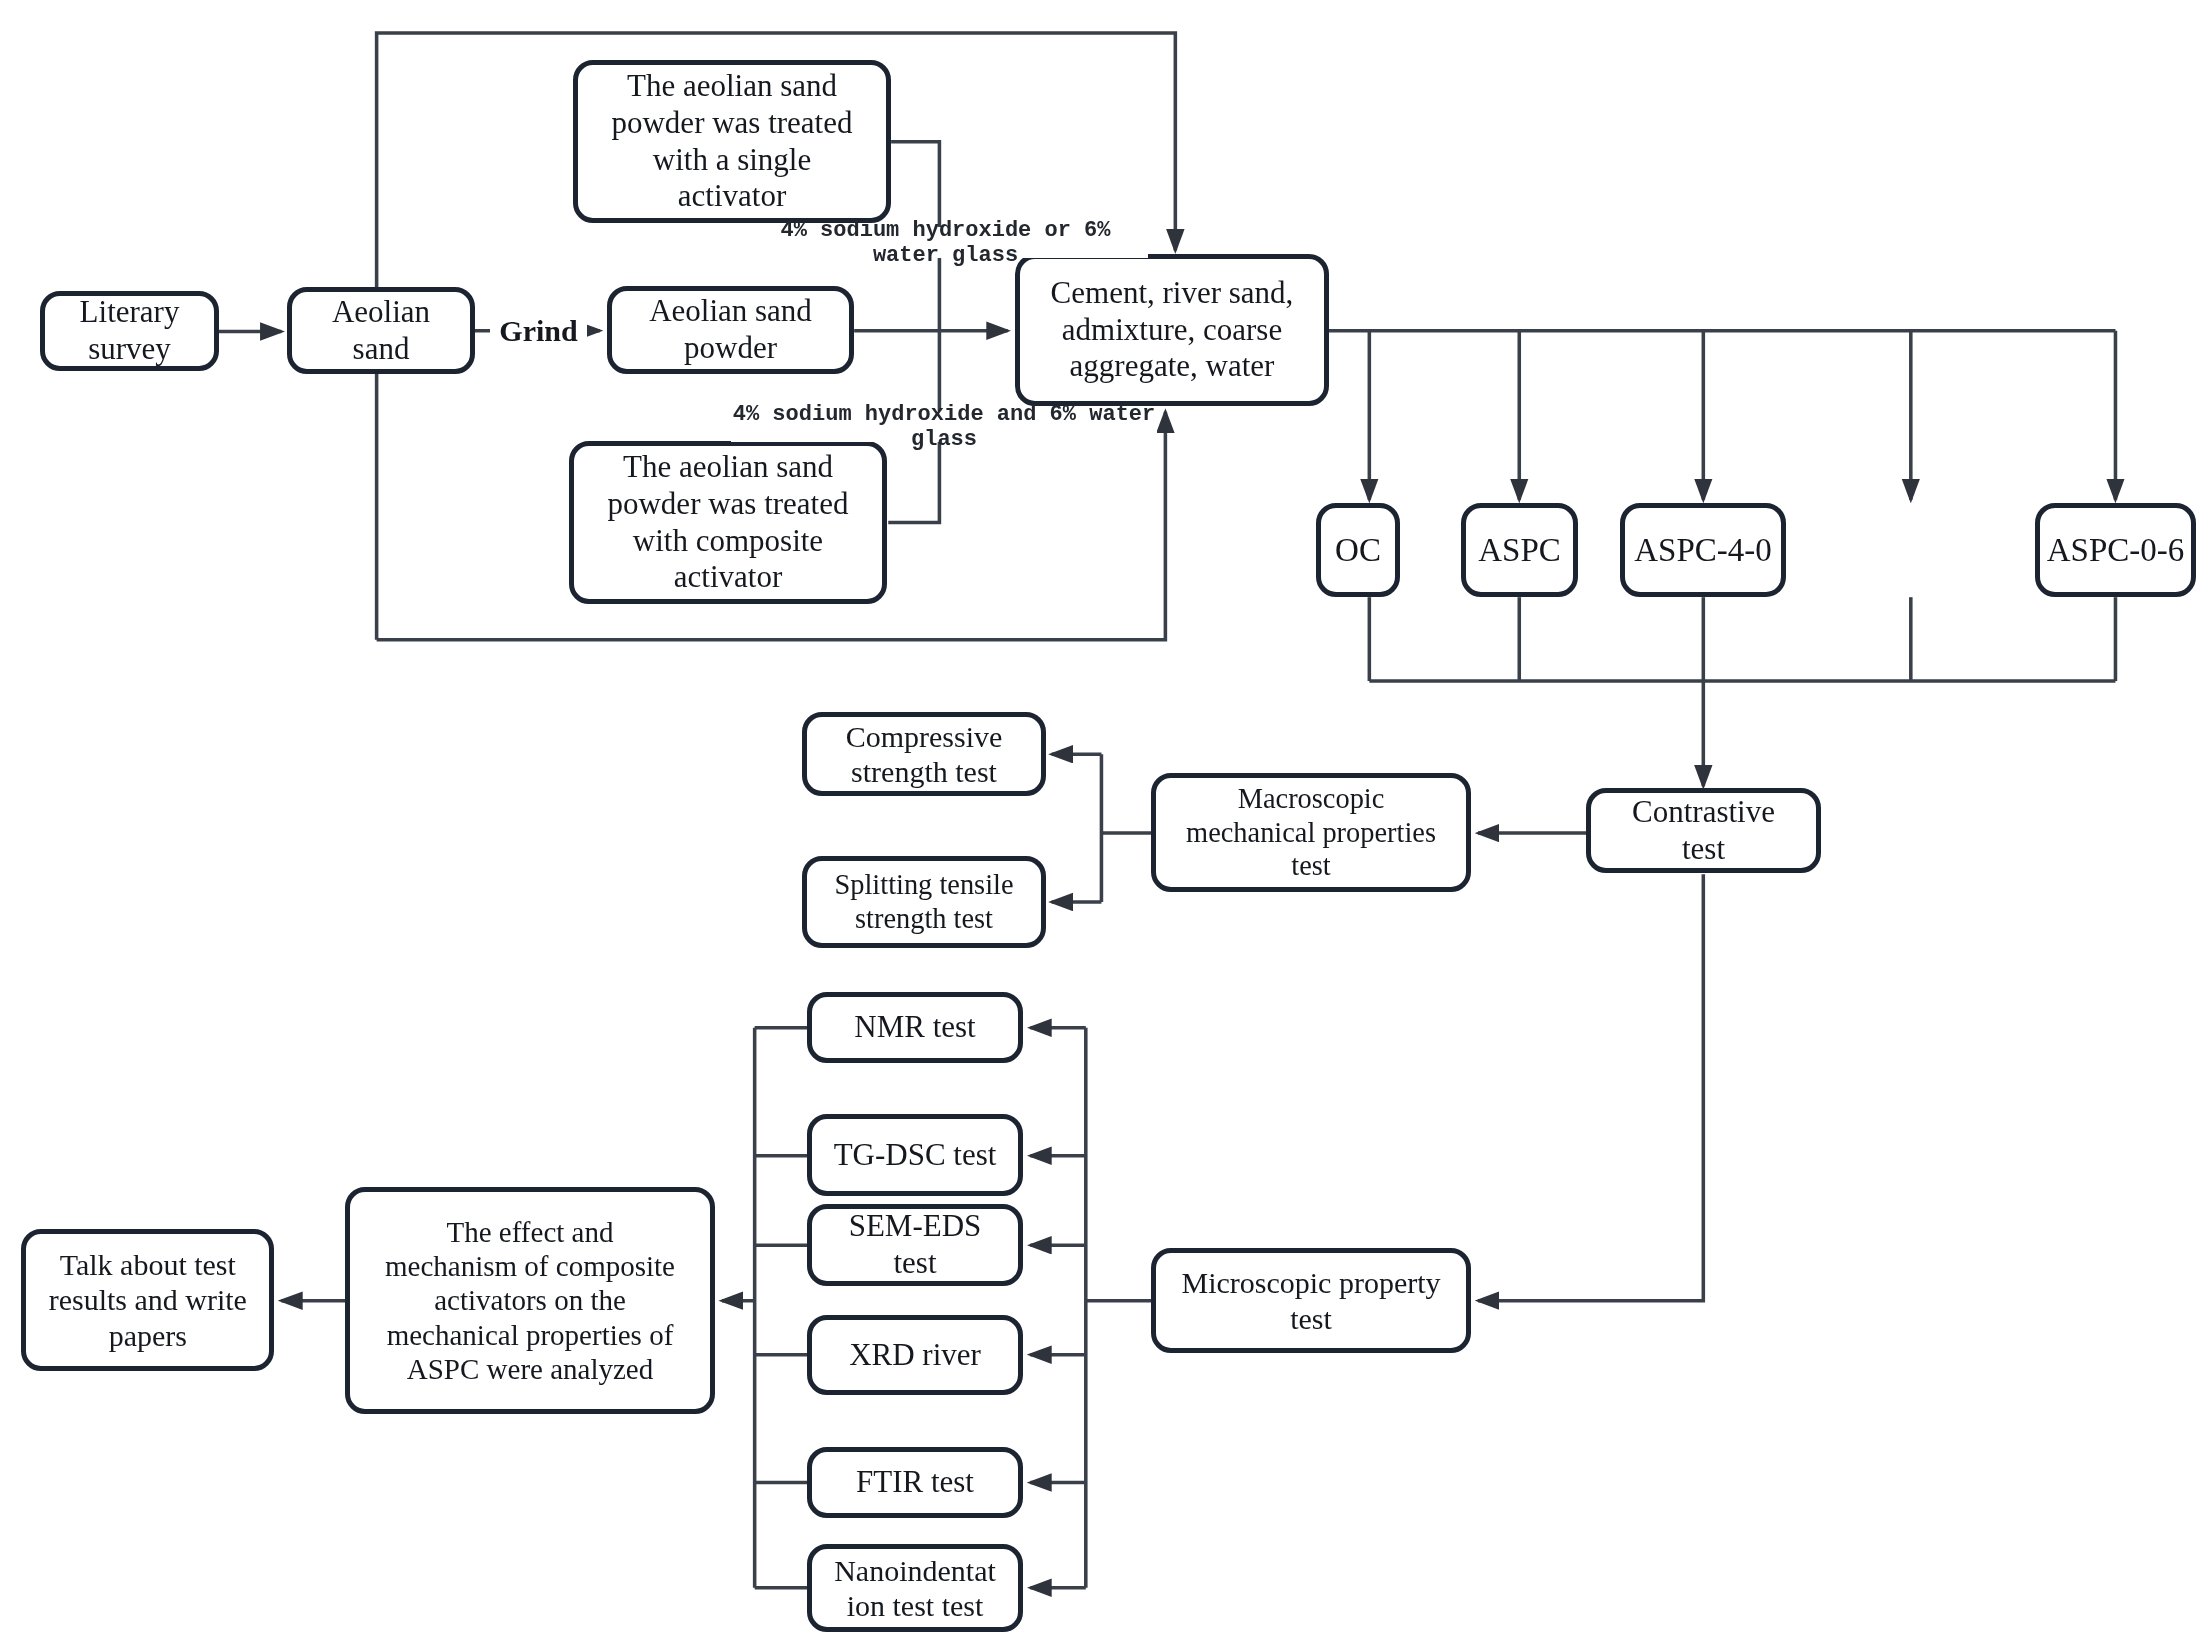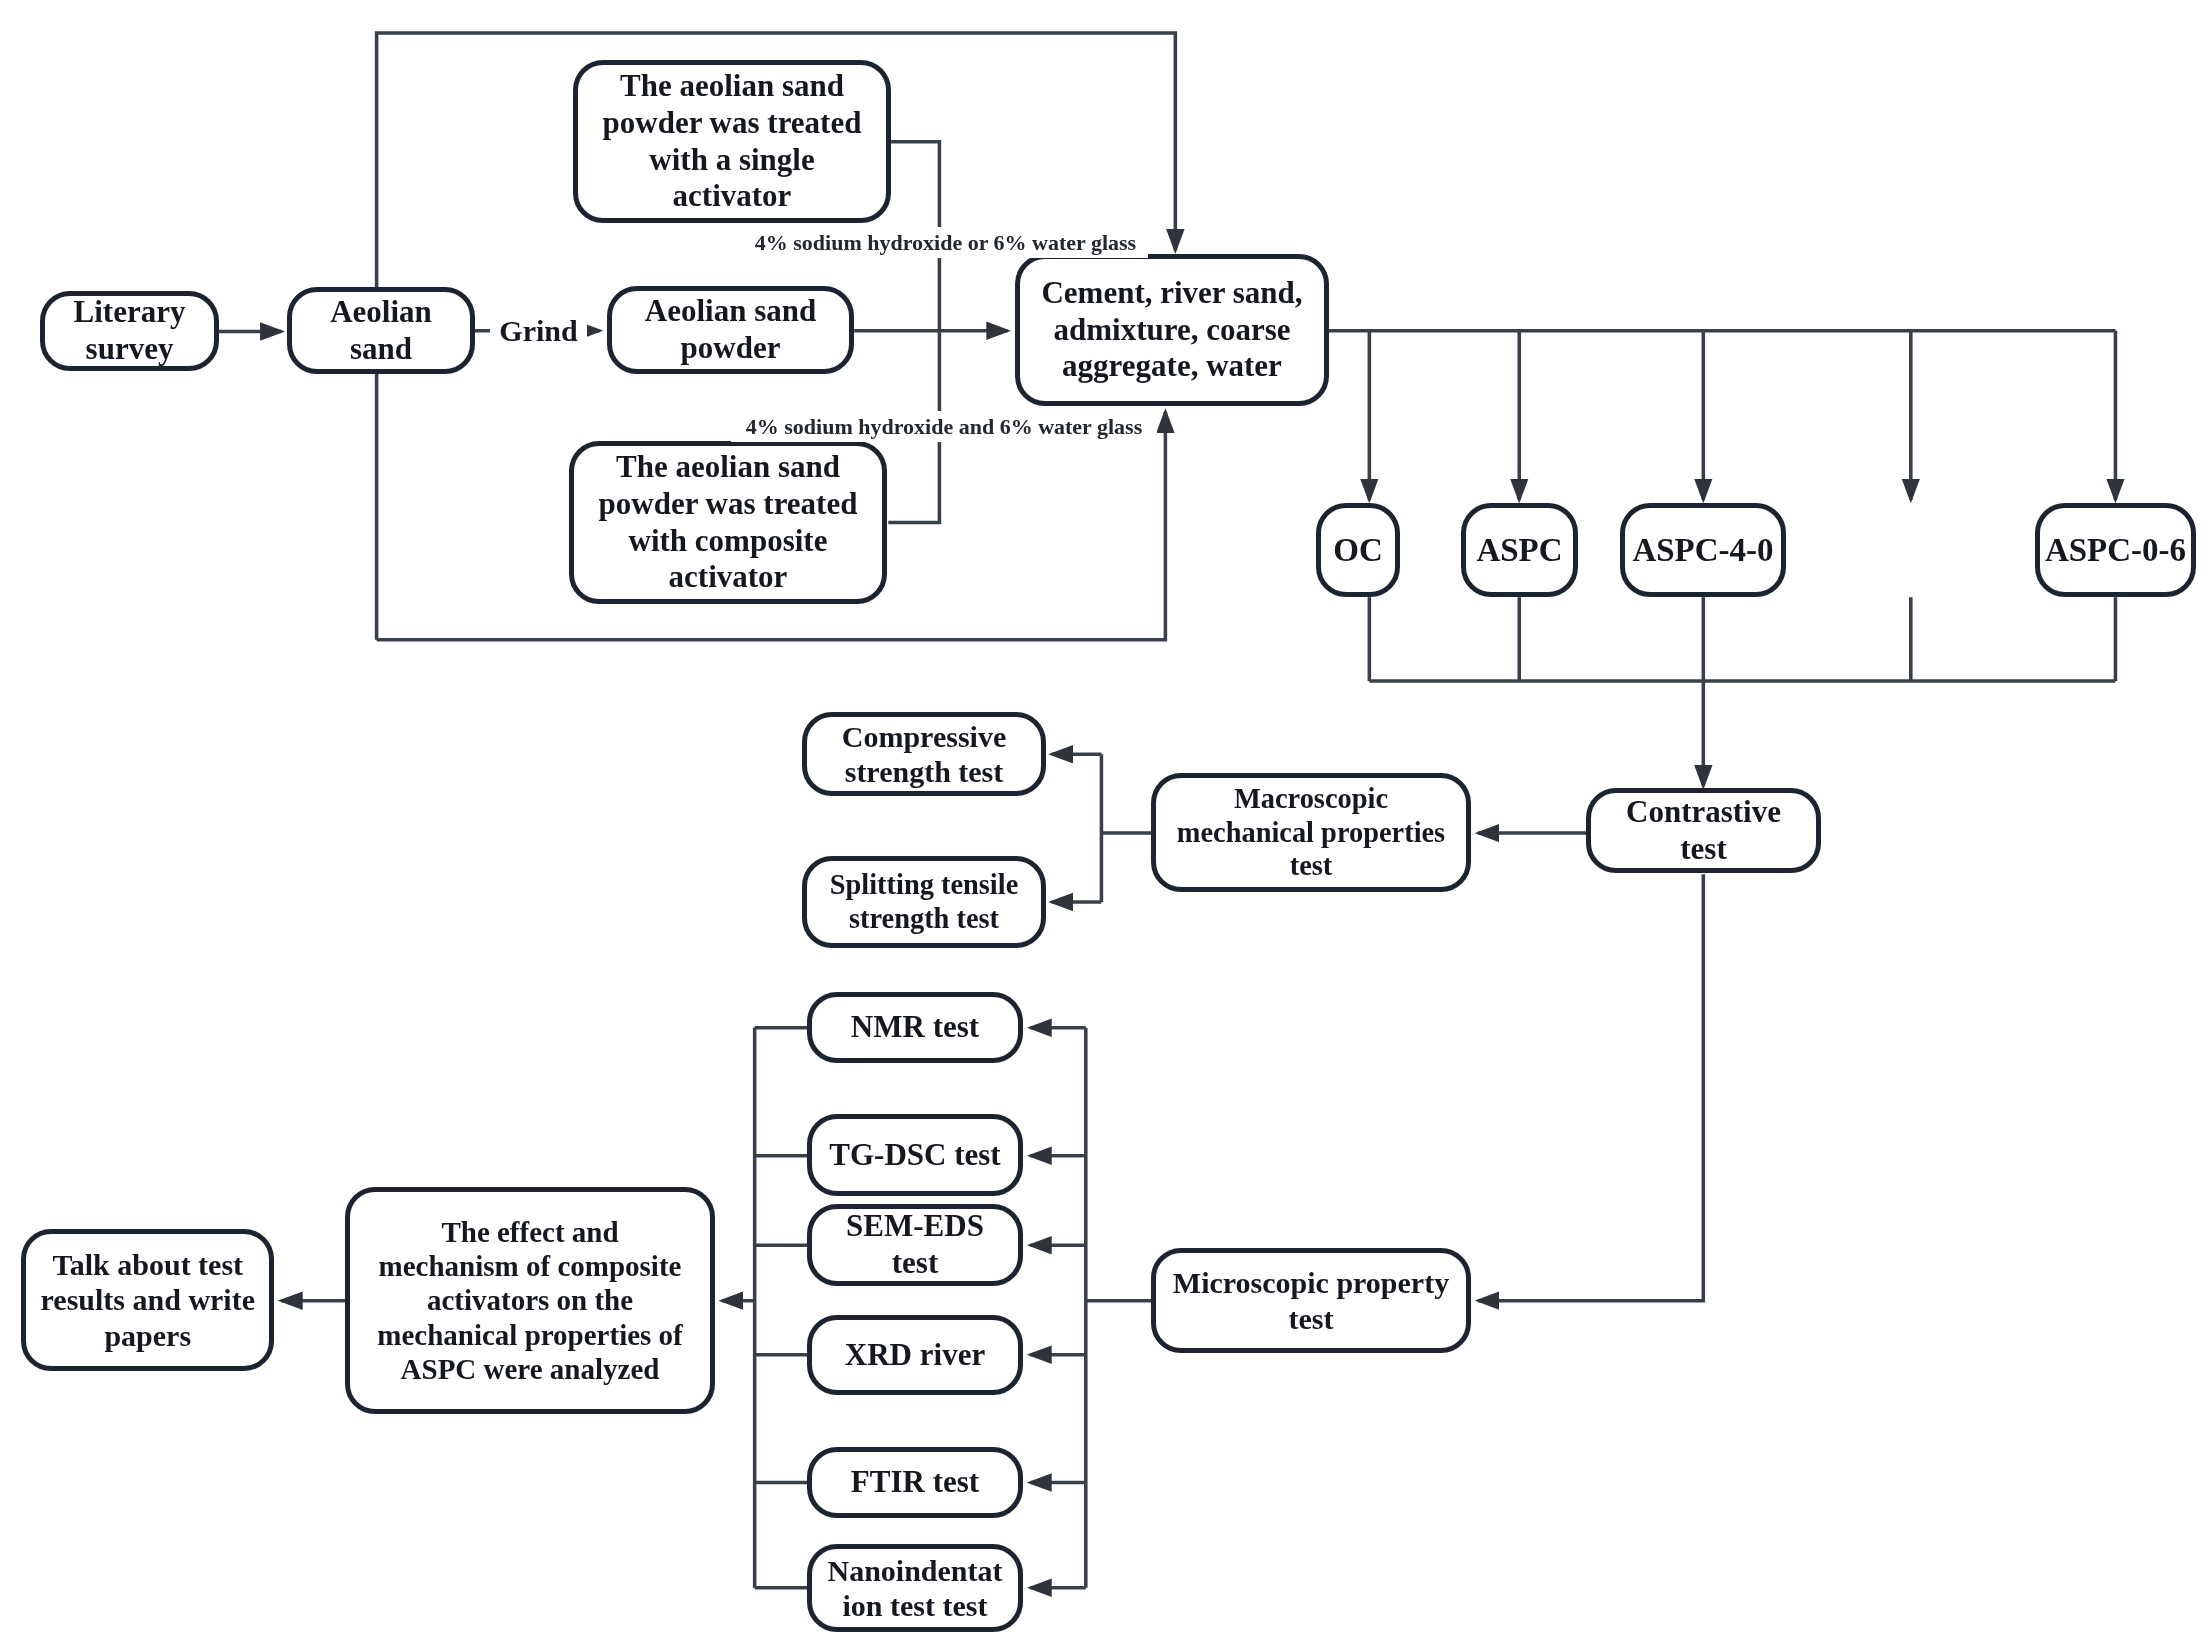--- a/index.html
+++ b/index.html
@@ -6,32 +6,32 @@
   #canvas{
     position:relative;
     width:2205px;height:1647px;
     background:#ffffff;
     font-family:"Liberation Serif", serif;
     overflow:hidden;
   }
   #wires{position:absolute;left:0;top:0;z-index:1;}
   .node{
     position:absolute;box-sizing:border-box;
-    border:5px solid #1c2431;border-radius:30px;
+    border:5px solid #1c2431;border-radius:20px;
     background:#ffffff;color:#15181e;
     display:flex;align-items:center;justify-content:center;
-    text-align:center;font-weight:700;white-space:pre-line;
+    text-align:center;font-weight:400;white-space:pre-line;
     line-height:1.18;font-size:31px;z-index:2;
     font-family:"Liberation Serif", serif;
   }
   .fs46{font-size:33px}.fs43{font-size:31px}.fs42{font-size:30px}
   .fs41{font-size:29px}.fs40{font-size:28.4px}
   .lbl{
     position:absolute;z-index:3;background:#ffffff;
-    font-family:Liberation Serif, serif;font-weight:700;
+    font-family:Liberation Mono, monospace;font-weight:700;
     color:#23272e;font-size:22px;text-align:center;
     display:flex;align-items:center;justify-content:center;
   }
   .lbl.serif{font-family:"Liberation Serif", serif;font-size:30px;color:#15181e;}
 </style>
 </head>
 <body>
 
 <div id="canvas">
 

